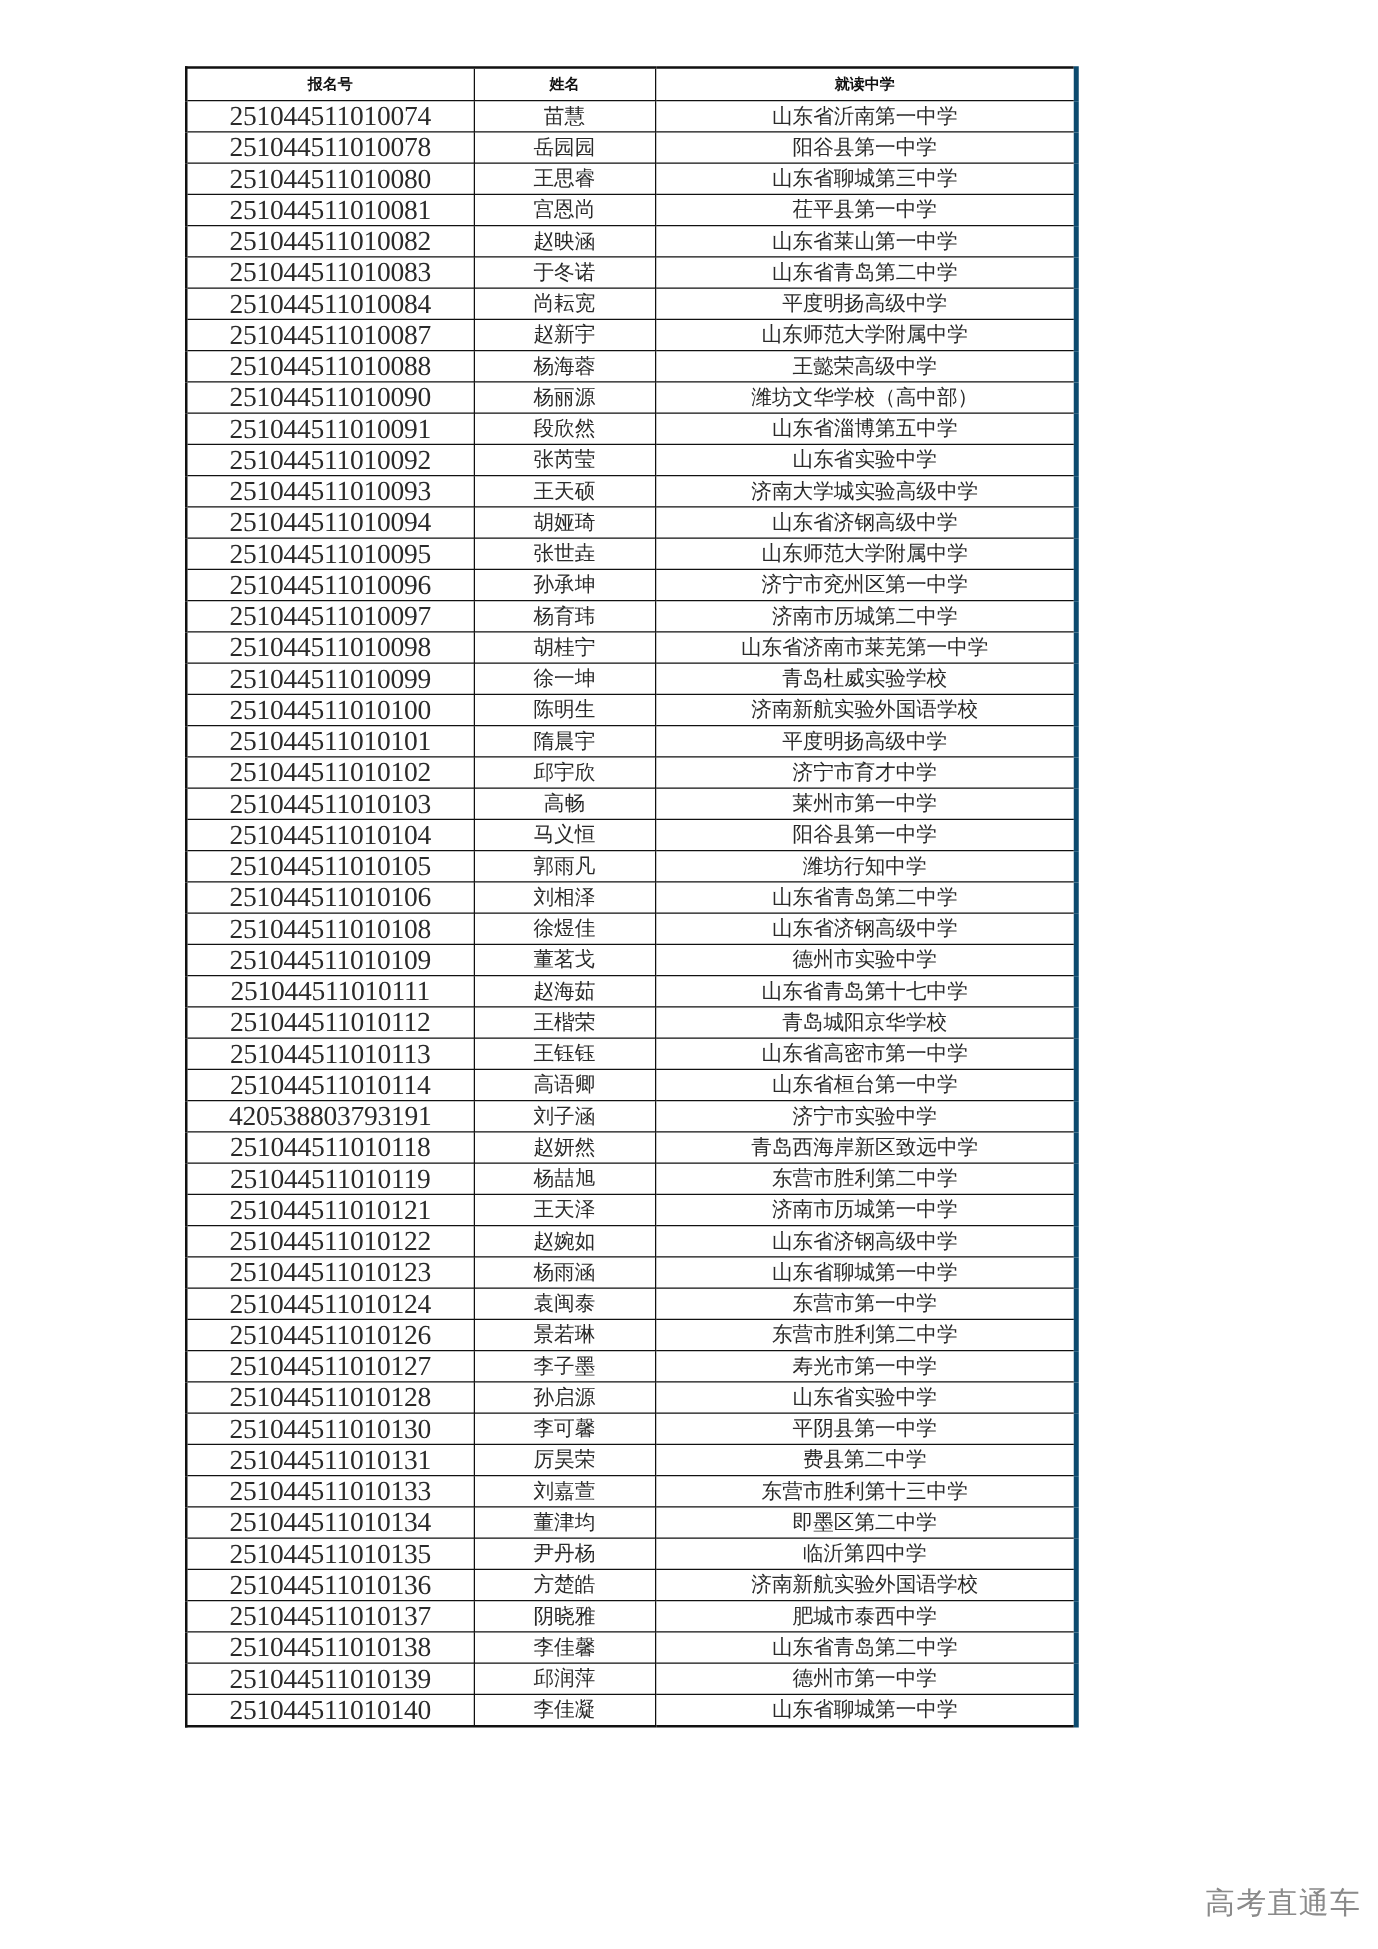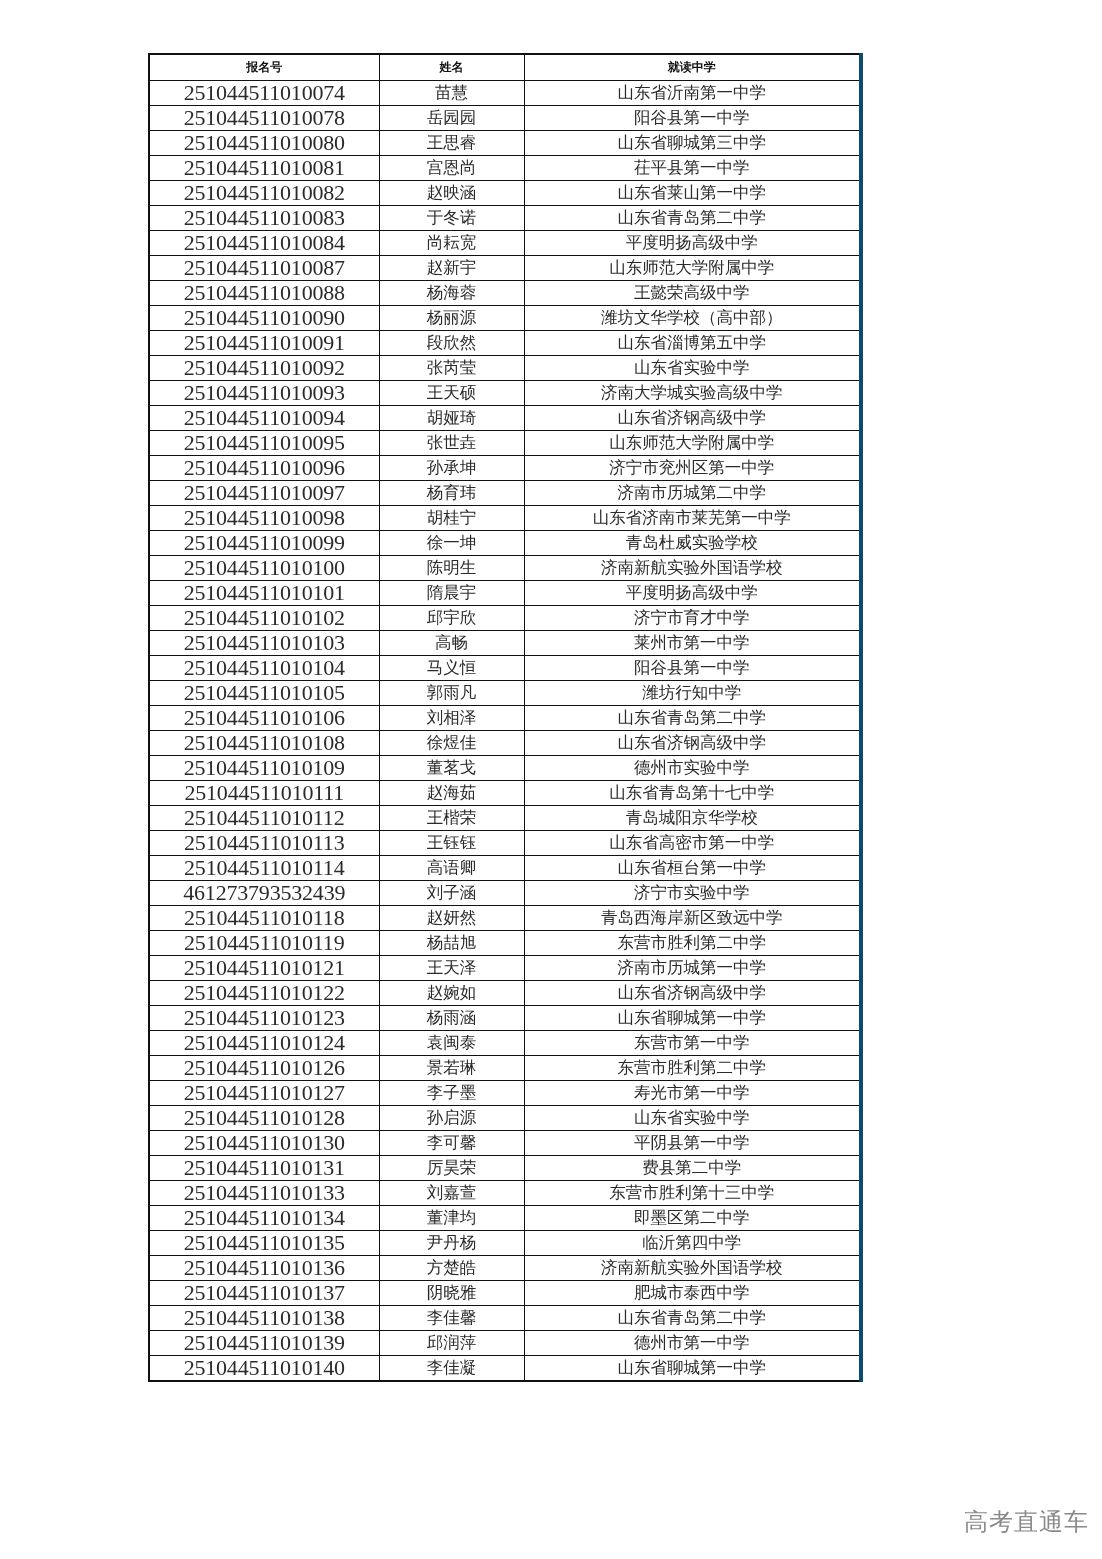--- a/index.html
+++ b/index.html
@@ -240,21 +240,21 @@
           <td class="id">251044511010113</td>
           <td>王钰钰</td>
           <td>山东省高密市第一中学</td>
         </tr>
         <tr>
           <td class="id">251044511010114</td>
           <td>高语卿</td>
           <td>山东省桓台第一中学</td>
         </tr>
         <tr>
-          <td class="id">461273793532439</td>
+          <td class="id">420538803793191</td>
           <td>刘子涵</td>
           <td>济宁市实验中学</td>
         </tr>
         <tr>
           <td class="id">251044511010118</td>
           <td>赵妍然</td>
           <td>青岛西海岸新区致远中学</td>
         </tr>
         <tr>
           <td class="id">251044511010119</td>

